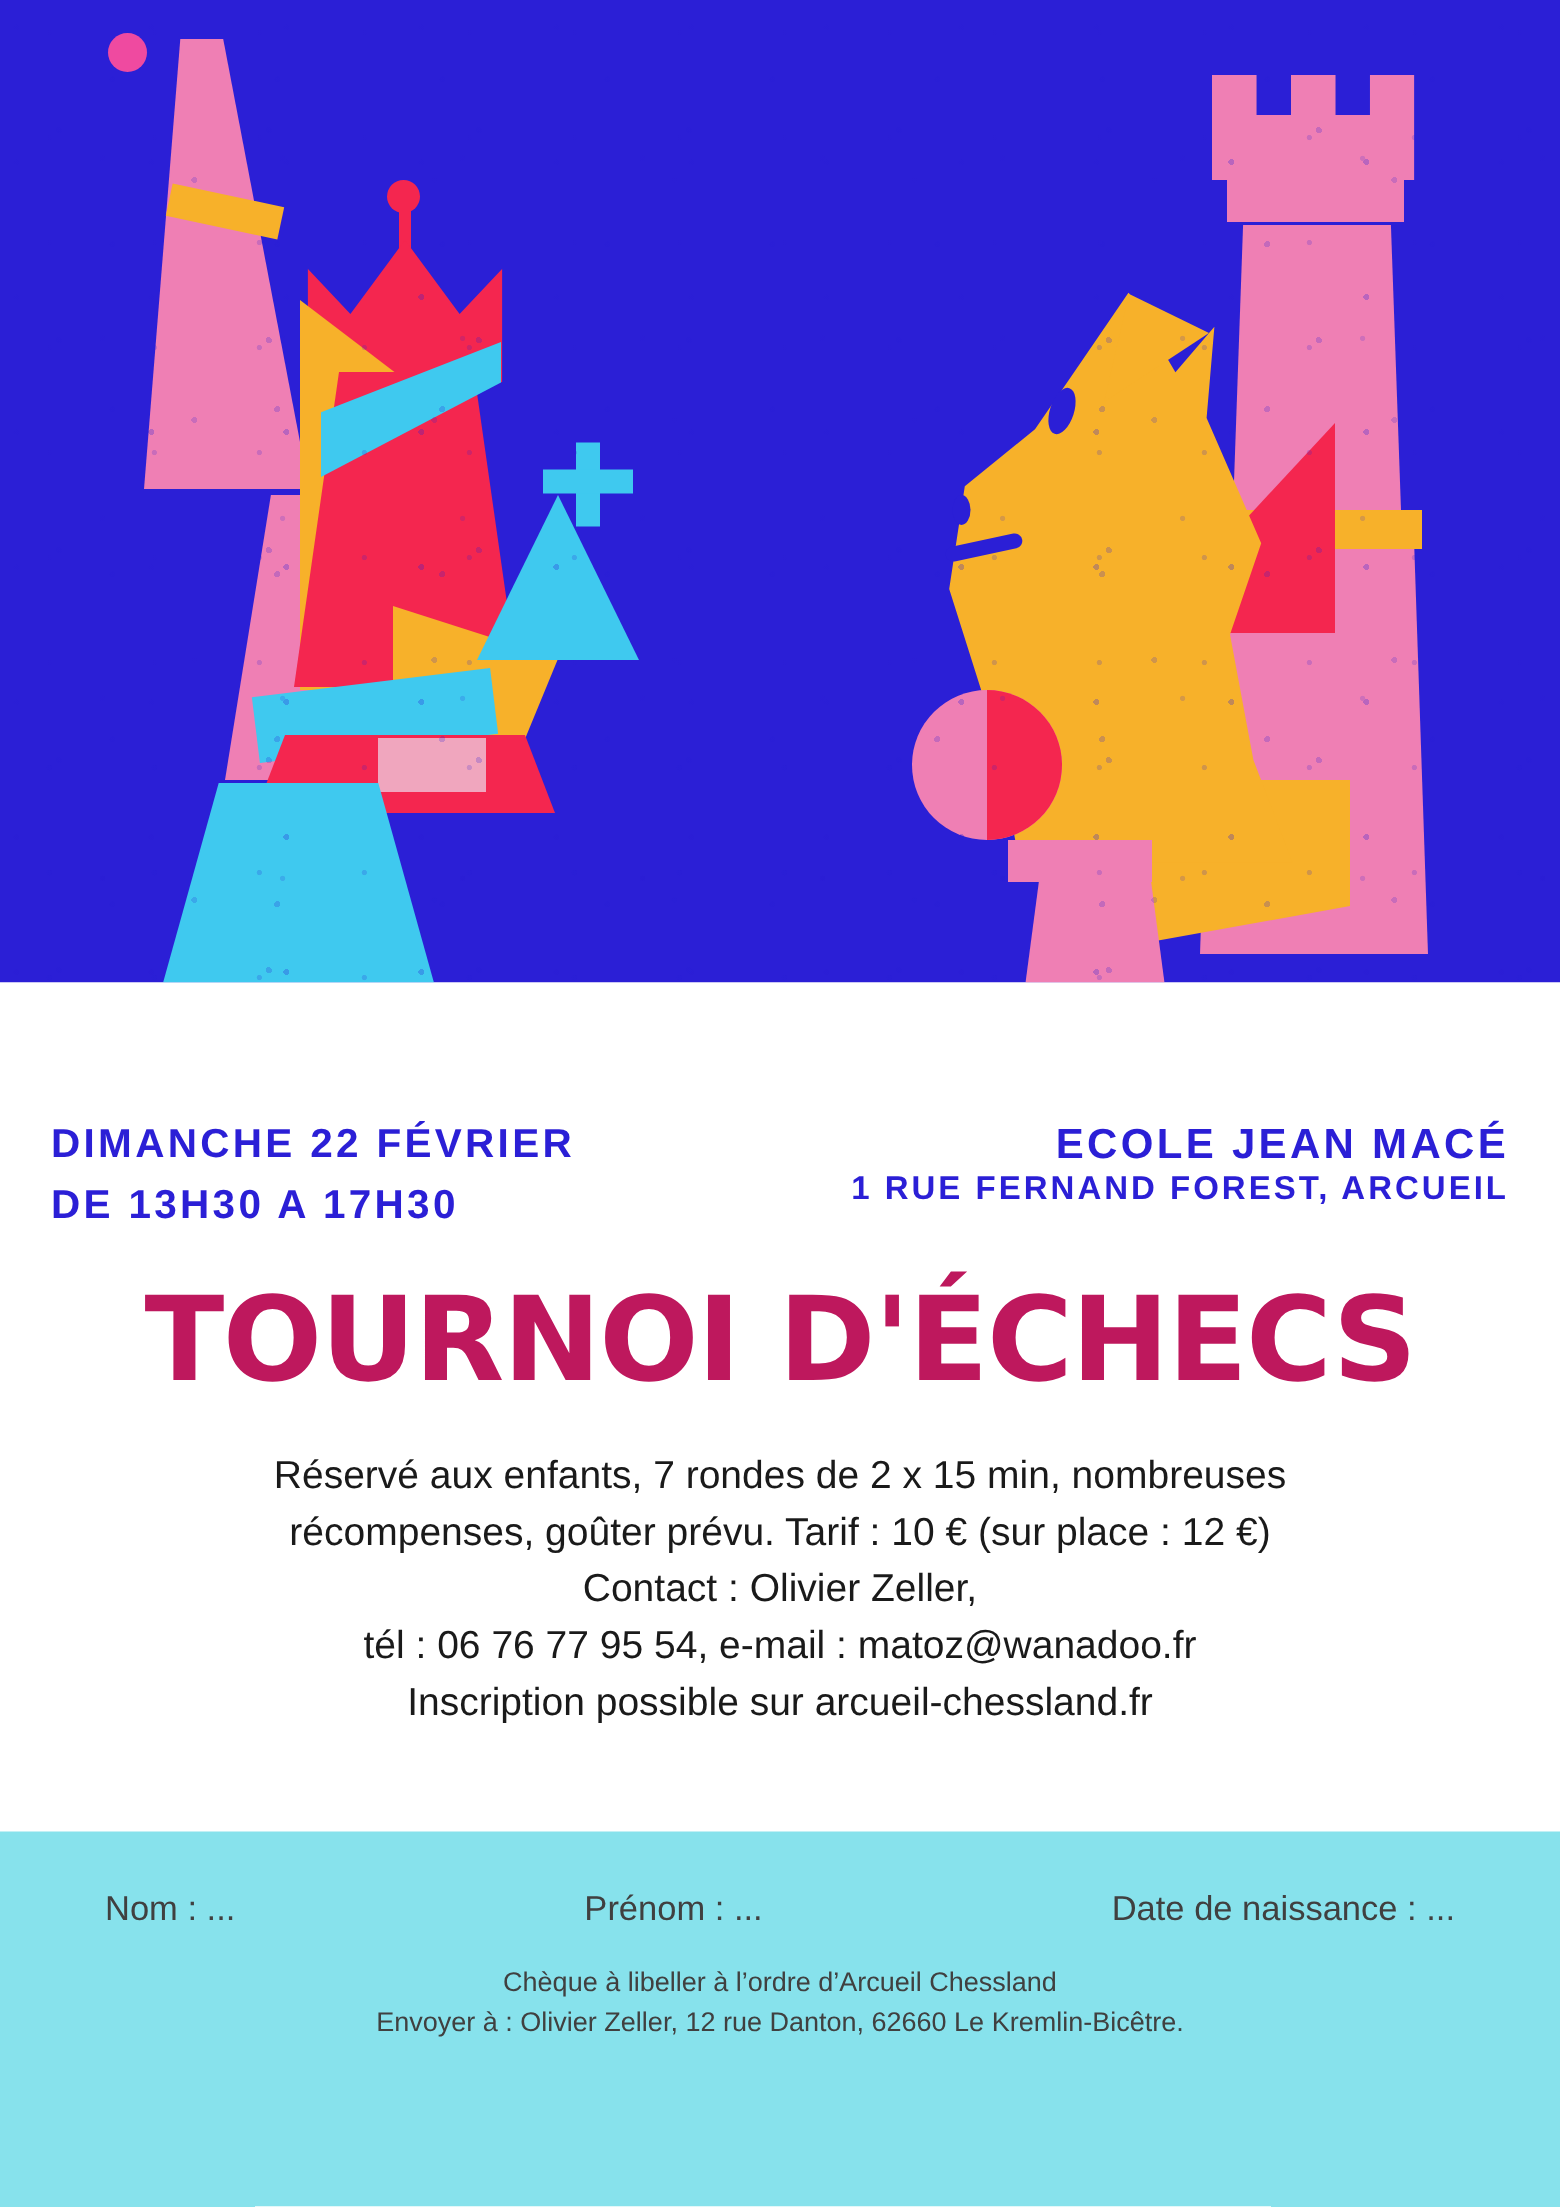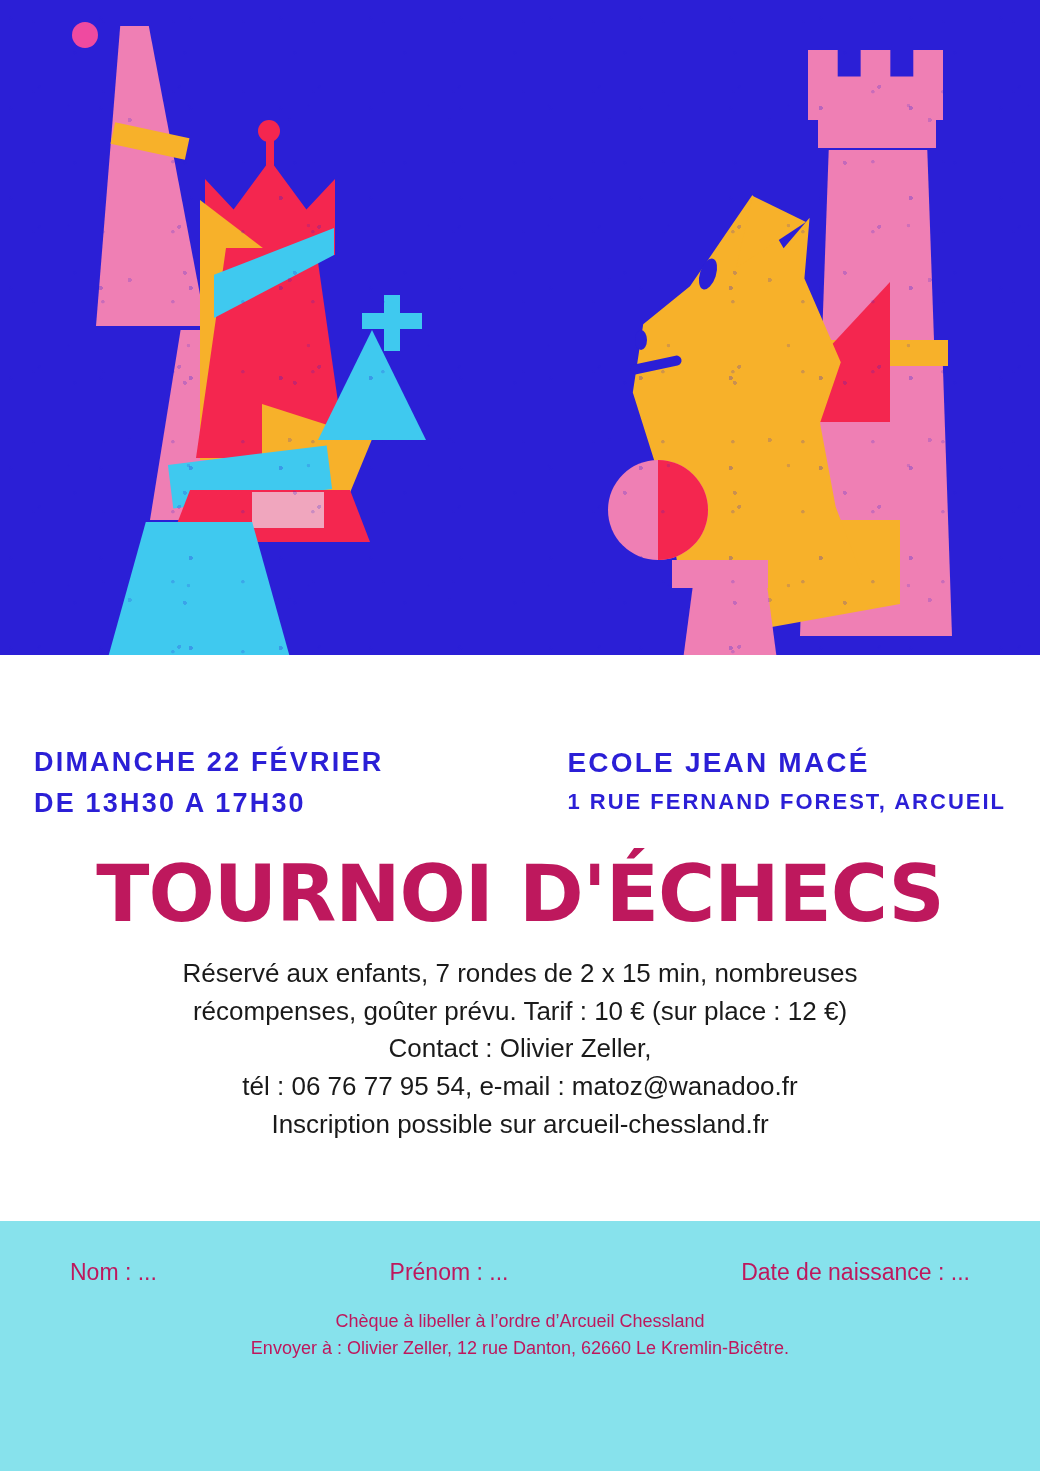--- a/index.html
+++ b/index.html
@@ -215,52 +215,52 @@
     padding: 0 34px;
   }
   .head-left, .head-right {
     color: #2b1fd6;
     font-weight: bold;
     letter-spacing: 2.2px;
   }
   .head-left div:first-child,
   .head-right div:first-child { font-size: 27px; }
   .head-left div:last-child { font-size: 27px; margin-top: 10px; }
-  .head-right { text-align: left; }
+  .head-right { text-align: right; }
   .head-right div:first-child { font-size: 28px; }
-  .head-right div:last-child { font-size: 22px; margin-top: 10px; letter-spacing: 2px; }
+  .head-right div:last-child { font-size: 22px; letter-spacing: 2px; }
 
   .title {
     text-align: center;
     color: #be185d;
     font-size: 78px;
     font-weight: bold;
     letter-spacing: -1px;
     margin-top: 30px;
     font-family: "DejaVu Sans", sans-serif;
   }
 
   .body-text {
     text-align: center;
     color: #1a1a1a;
     font-size: 26px;
     line-height: 1.45;
-    margin-top: 16px;
+    margin-top: 26px;
     padding: 0 76px;
   }
   .body-text div { margin: 0; }
 
   
   .form {
     position: absolute;
     left: 0; bottom: 0;
     width: 1040px;
     height: 250px;
     background: #87e2ec;
-    color: #be185d;
+    color: #404040;
     box-sizing: border-box;
     padding: 38px 0 0 0;
   }
   .form-row {
     display: flex;
     font-size: 23px;
     margin-bottom: 22px;
   }
   .row1 { padding: 0 70px; justify-content: space-between; }
   .row2 { padding: 0 270px; justify-content: space-between; }

